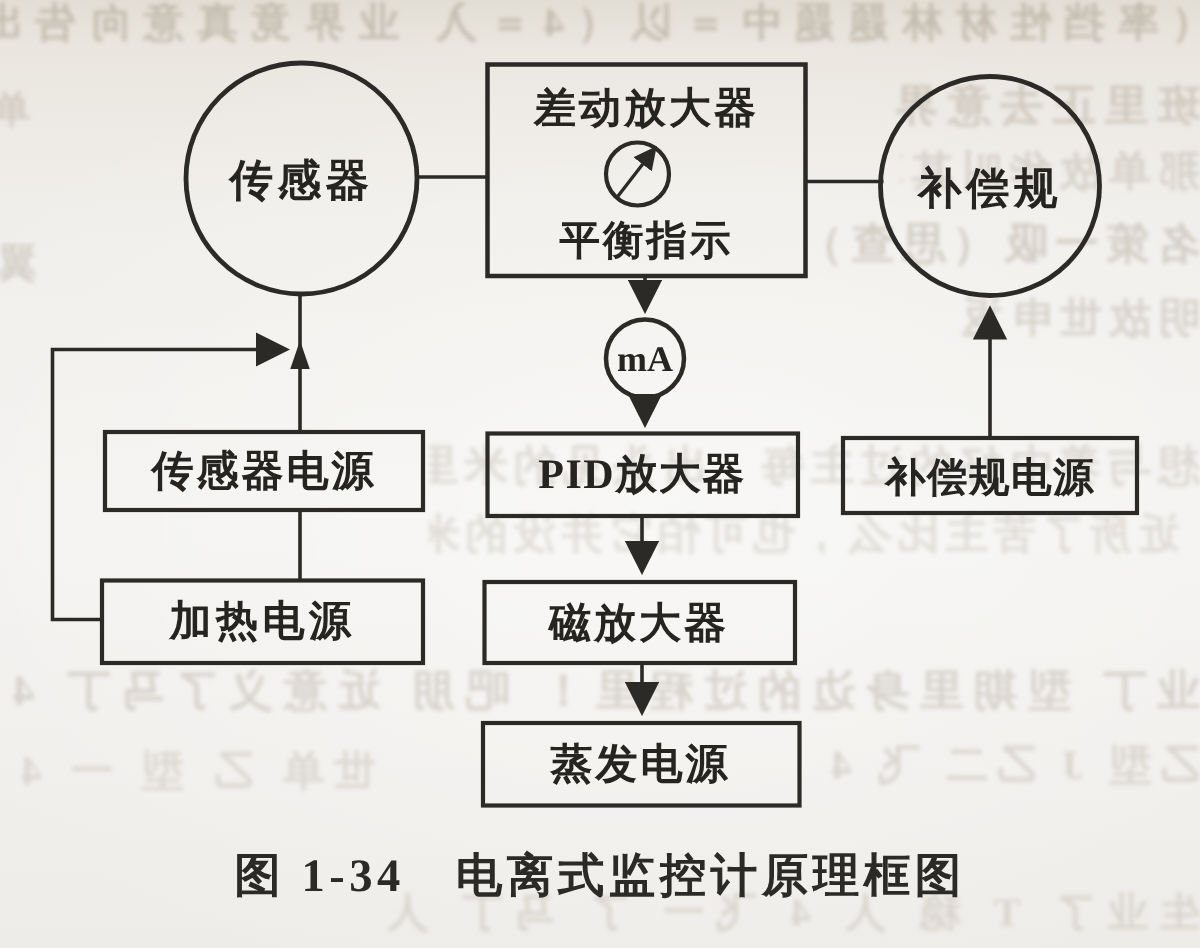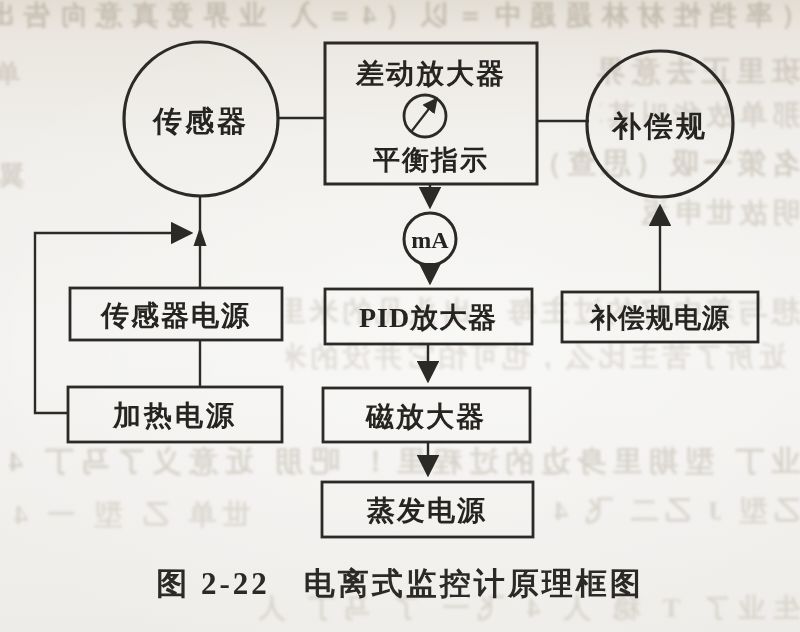--- a/index.html
+++ b/index.html
@@ -115,14 +115,14 @@
     <text x="660" y="126" font-size="29" letter-spacing="3" text-anchor="middle" dominant-baseline="central">补偿规</text>
     <text x="430" y="240" font-size="24" text-anchor="middle" dominant-baseline="central">mA</text>
     <text x="176" y="315" font-size="28" letter-spacing="2" text-anchor="middle" dominant-baseline="central">传感器电源</text>
     <text x="175" y="415" font-size="28" letter-spacing="3" text-anchor="middle" dominant-baseline="central">加热电源</text>
     <text x="428" y="317" font-size="28" letter-spacing="1" text-anchor="middle" dominant-baseline="central">PID放大器</text>
     <text x="426" y="416" font-size="28" letter-spacing="2" text-anchor="middle" dominant-baseline="central">磁放大器</text>
     <text x="427" y="510" font-size="28" letter-spacing="2" text-anchor="middle" dominant-baseline="central">蒸发电源</text>
     <text x="660" y="318" font-size="27" letter-spacing="1" text-anchor="middle" dominant-baseline="central">补偿规电源</text>
   </svg>
 
-  <div class="caption">图 2-22　电离式监控计原理框图</div>
+  <div class="caption">图 1-34　电离式监控计原理框图</div>
 </div>
 
 </body></html>

